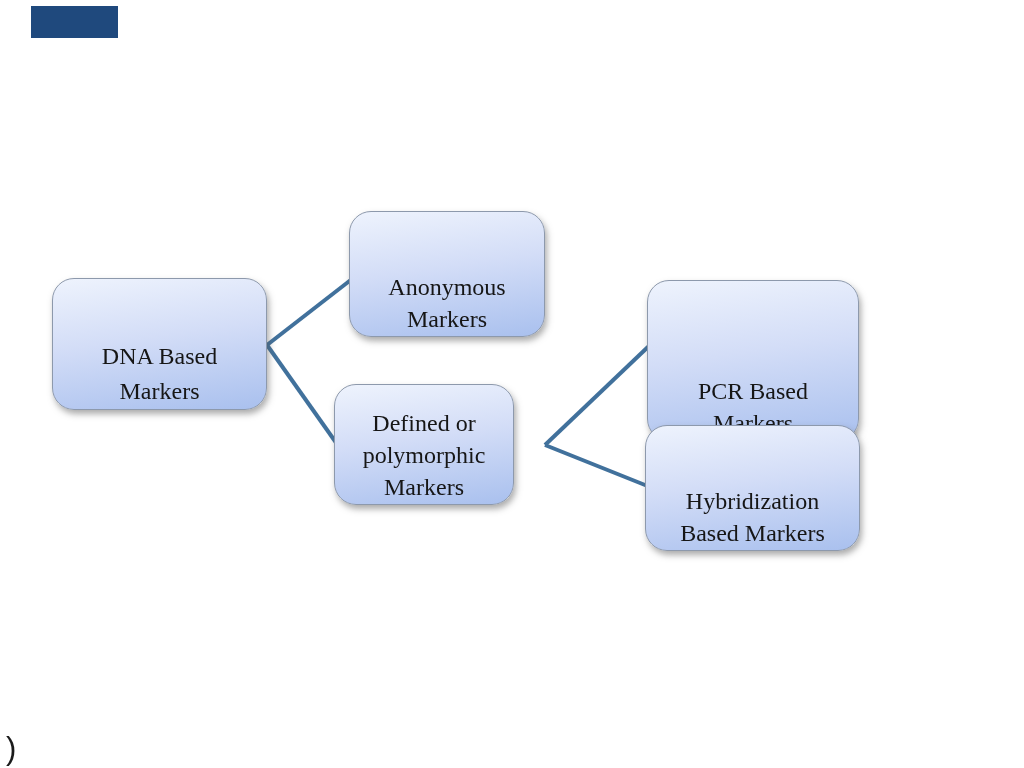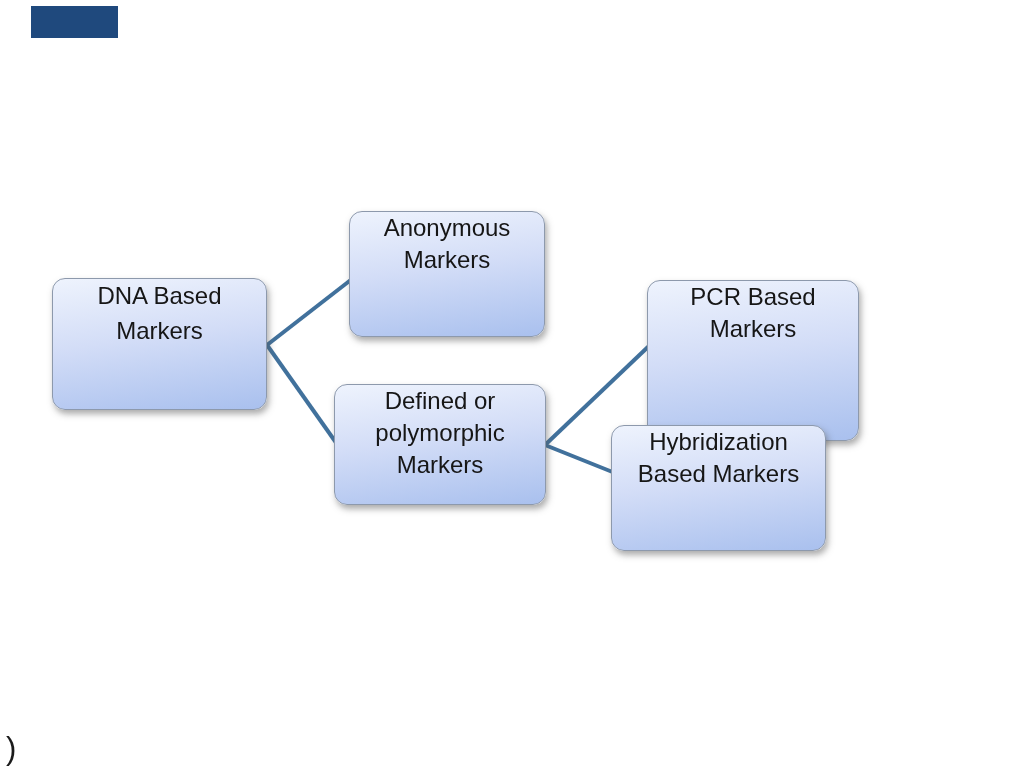--- a/index.html
+++ b/index.html
@@ -33,39 +33,40 @@
     width: 87px;
     height: 32px;
     background: #1F497D;
     z-index: 2;
   }
   .node {
     position: absolute;
     z-index: 2;
     box-sizing: border-box;
     border: 1.5px solid #8d99ac;
-    border-radius: 13px;
+    border-radius: 22px;
     background: linear-gradient(172deg, #eef3fd 0%, #d3ddf7 45%, #a9c0ee 100%);
     box-shadow: 2px 4px 6px rgba(90, 90, 90, 0.5);
     display: flex;
-    align-items: flex-start;
+    align-items: flex-end;
     justify-content: center;
+    font-family: Liberation Serif, serif;
   }
   .node .label {
     white-space: pre-line;
     text-align: center;
     color: #161616;
     line-height: 1.33;
   }
   .node-dna          { left: 52px;  top: 278px; width: 215px; height: 132px; }
   .node-dna .label   { font-size: 28px; line-height: 1.45; }
   .node-anonymous    { left: 349px; top: 211px; width: 196px; height: 126px; }
-  .node-defined      { left: 334px; top: 384px; width: 212px; height: 121px; }
+  .node-defined      { left: 334px; top: 384px; width: 180px; height: 121px; }
   .node-pcr          { left: 647px; top: 280px; width: 212px; height: 161px; }
-  .node-hybrid       { left: 611px; top: 425px; width: 215px; height: 126px; }
+  .node-hybrid       { left: 645px; top: 425px; width: 215px; height: 126px; }
   .node .label       { font-size: 24px; }
   .node-dna .label   { font-size: 24px; }
   .stray-paren {
     position: absolute;
     left: 6px;
     top: 733px;
     z-index: 2;
     font-size: 31px;
     color: #1a1a1a;
     line-height: 1;

